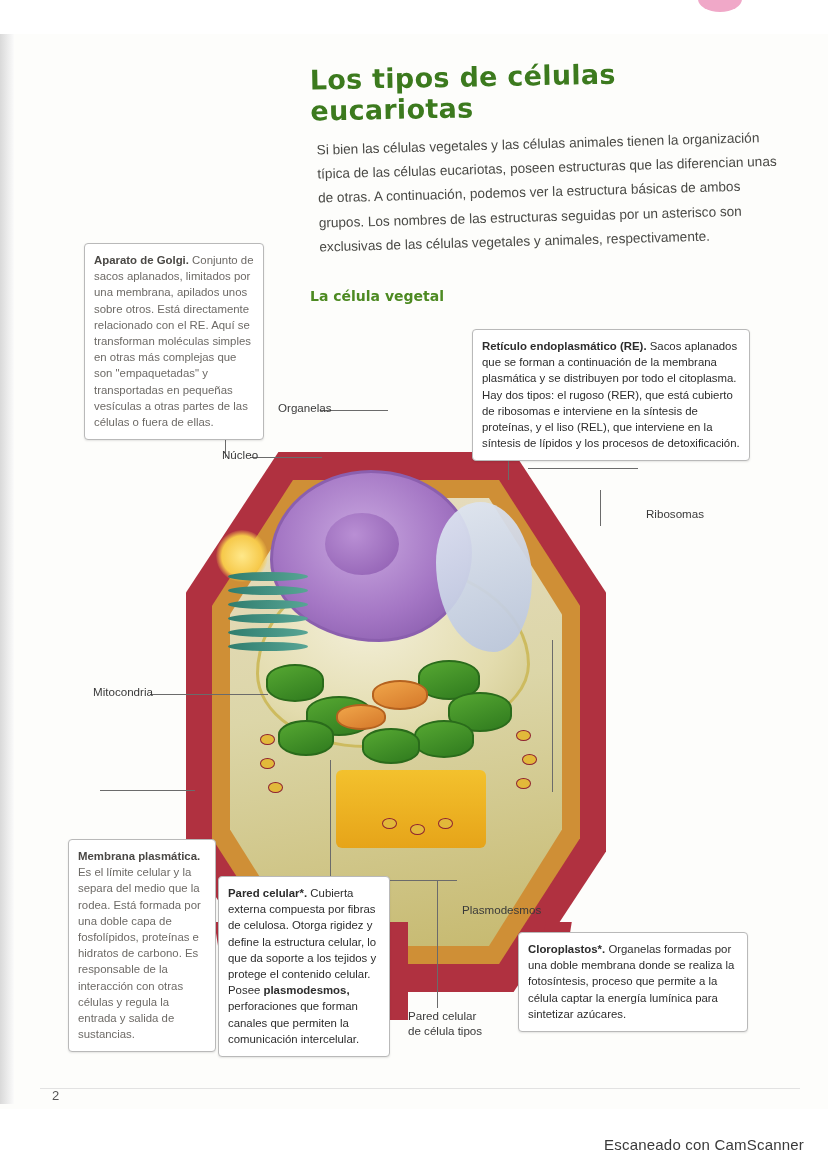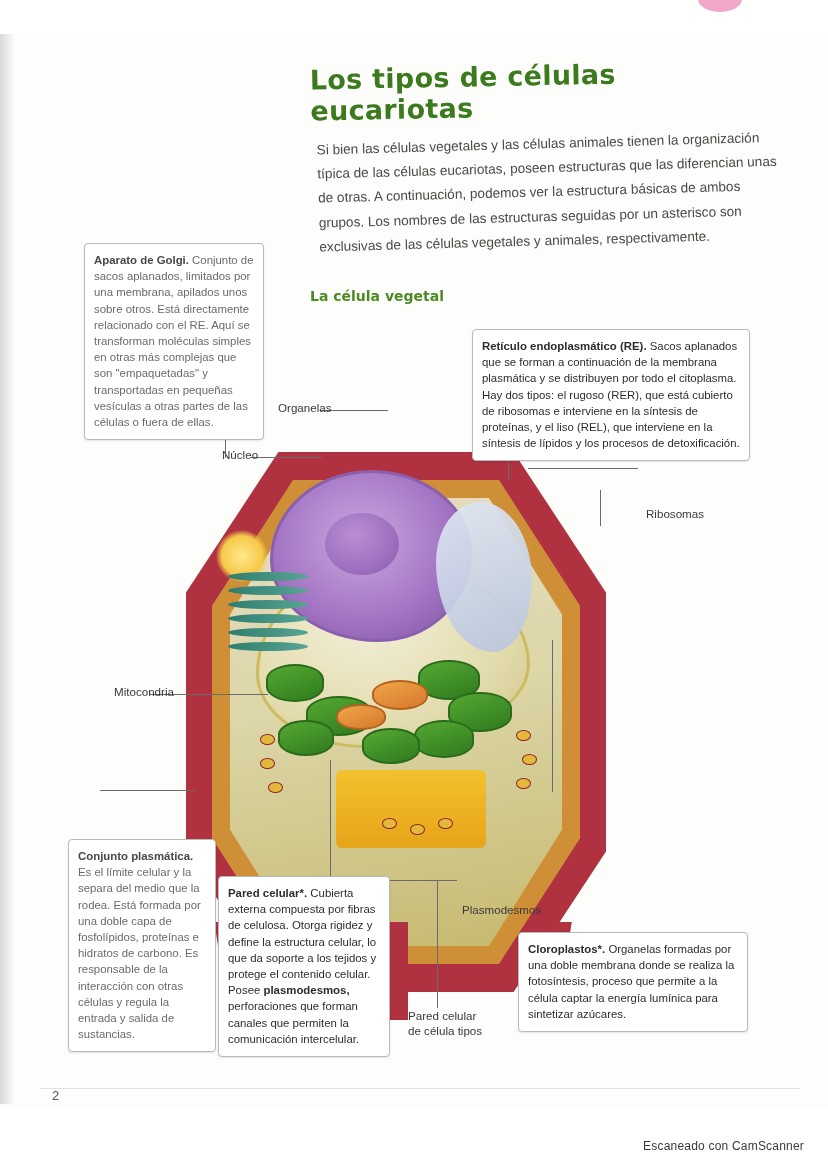--- a/index.html
+++ b/index.html
@@ -25,21 +25,21 @@
   }
   .scan-left-edge{
     position:absolute;left:0;top:34px;width:14px;height:1070px;
     background:linear-gradient(90deg,#d9d9d9,#fbfbfb);
   }
   .scan-bottom{
     position:absolute;left:0;bottom:0;width:828px;height:62px;background:#fff;
   }
   .camscanner{
     position:absolute;right:24px;bottom:18px;
-    font-size:12px;color:#3a3a3a;letter-spacing:.2px;
+    font-size:15px;color:#3a3a3a;letter-spacing:.2px;
   }
   .pagenum{
     position:absolute;left:52px;bottom:68px;font-size:13px;color:#555;
   }
   .rule-bottom{
     position:absolute;left:40px;bottom:82px;width:760px;height:1px;background:#e2e2e2;
   }
 
   h1.title{
     position:absolute;left:310px;top:60px;width:470px;
@@ -235,21 +235,21 @@
   <div class="leadv" style="left:552px;top:640px;height:152px;"></div>
   <div class="leadv" style="left:600px;top:490px;height:36px;"></div>
   <div class="leadv" style="left:508px;top:420px;height:60px;"></div>
   <div class="leadv" style="left:225px;top:418px;height:40px;"></div>
   <div class="lead" style="left:100px;top:790px;width:95px;"></div>
   <div class="lead" style="left:520px;top:960px;width:60px;"></div>
 
   <div class="labeltxt" style="left:278px;top:401px;">Organelas</div>
   <div class="labeltxt" style="left:222px;top:448px;">Núcleo</div>
   <div class="labeltxt" style="left:646px;top:459px;margin-top:48px;">Ribosomas</div>
-  <div class="labeltxt" style="left:114px;top:685px;">Mitocondria</div>
+  <div class="labeltxt" style="left:93px;top:685px;">Mitocondria</div>
   <div class="labeltxt" style="left:462px;top:871px;margin-top:32px;">Plasmodesmos</div>
   <div class="labeltxt" style="left:408px;top:1009px;">Pared celular</div>
   <div class="labeltxt" style="left:408px;top:1024px;">de célula tipos</div>
 
   <div class="callout faded" style="left:84px;top:214px;width:160px;">
     <b>Aparato de Golgi.</b><span> Conjunto de sacos aplanados, limitados por una membrana, apilados unos sobre otros. Está directamente relacionado con el RE. Aquí se transforman moléculas simples en otras más complejas que son "empaquetadas" y transportadas en pequeñas vesículas a otras partes de las células o fuera de ellas.</span>
   </div>
 
   <div class="callout" style="left:472px;top:329px;width:258px;">
     <b>Retículo endoplasmático (RE).</b><span> Sacos aplanados que se forman a continuación de la membrana plasmática y se distribuyen por todo el citoplasma. Hay dos tipos: el rugoso (RER), que está cubierto de ribosomas e interviene en la síntesis de proteínas, y el liso (REL), que interviene en la síntesis de lípidos y los procesos de detoxificación.</span>
@@ -259,20 +259,20 @@
 
   <div class="callout" style="left:518px;top:932px;width:210px;">
     <b>Cloroplastos*.</b><span> Organelas formadas por una doble membrana donde se realiza la fotosíntesis, proceso que permite a la célula captar la energía lumínica para sintetizar azúcares.</span>
   </div>
 
   <div class="callout" style="left:218px;top:876px;width:152px;">
     <b>Pared celular*.</b><span> Cubierta externa compuesta por fibras de celulosa. Otorga rigidez y define la estructura celular, lo que da soporte a los tejidos y protege el contenido celular. Posee </span><b>plasmodesmos,</b><span> perforaciones que forman canales que permiten la comunicación intercelular.</span>
   </div>
 
   <div class="callout faded" style="left:68px;top:810px;width:128px;">
-    <b>Conjunto plasmática.</b><span> Es el límite celular y la separa del medio que la rodea. Está formada por una doble capa de fosfolípidos, proteínas e hidratos de carbono. Es responsable de la interacción con otras células y regula la entrada y salida de sustancias.</span>
+    <b>Membrana plasmática.</b><span> Es el límite celular y la separa del medio que la rodea. Está formada por una doble capa de fosfolípidos, proteínas e hidratos de carbono. Es responsable de la interacción con otras células y regula la entrada y salida de sustancias.</span>
   </div>
 
   <div class="rule-bottom"></div>
   <div class="pagenum">2</div>
   <div class="scan-bottom"></div>
   <div class="camscanner">Escaneado con CamScanner</div>
 </div>
 
 </body></html>

